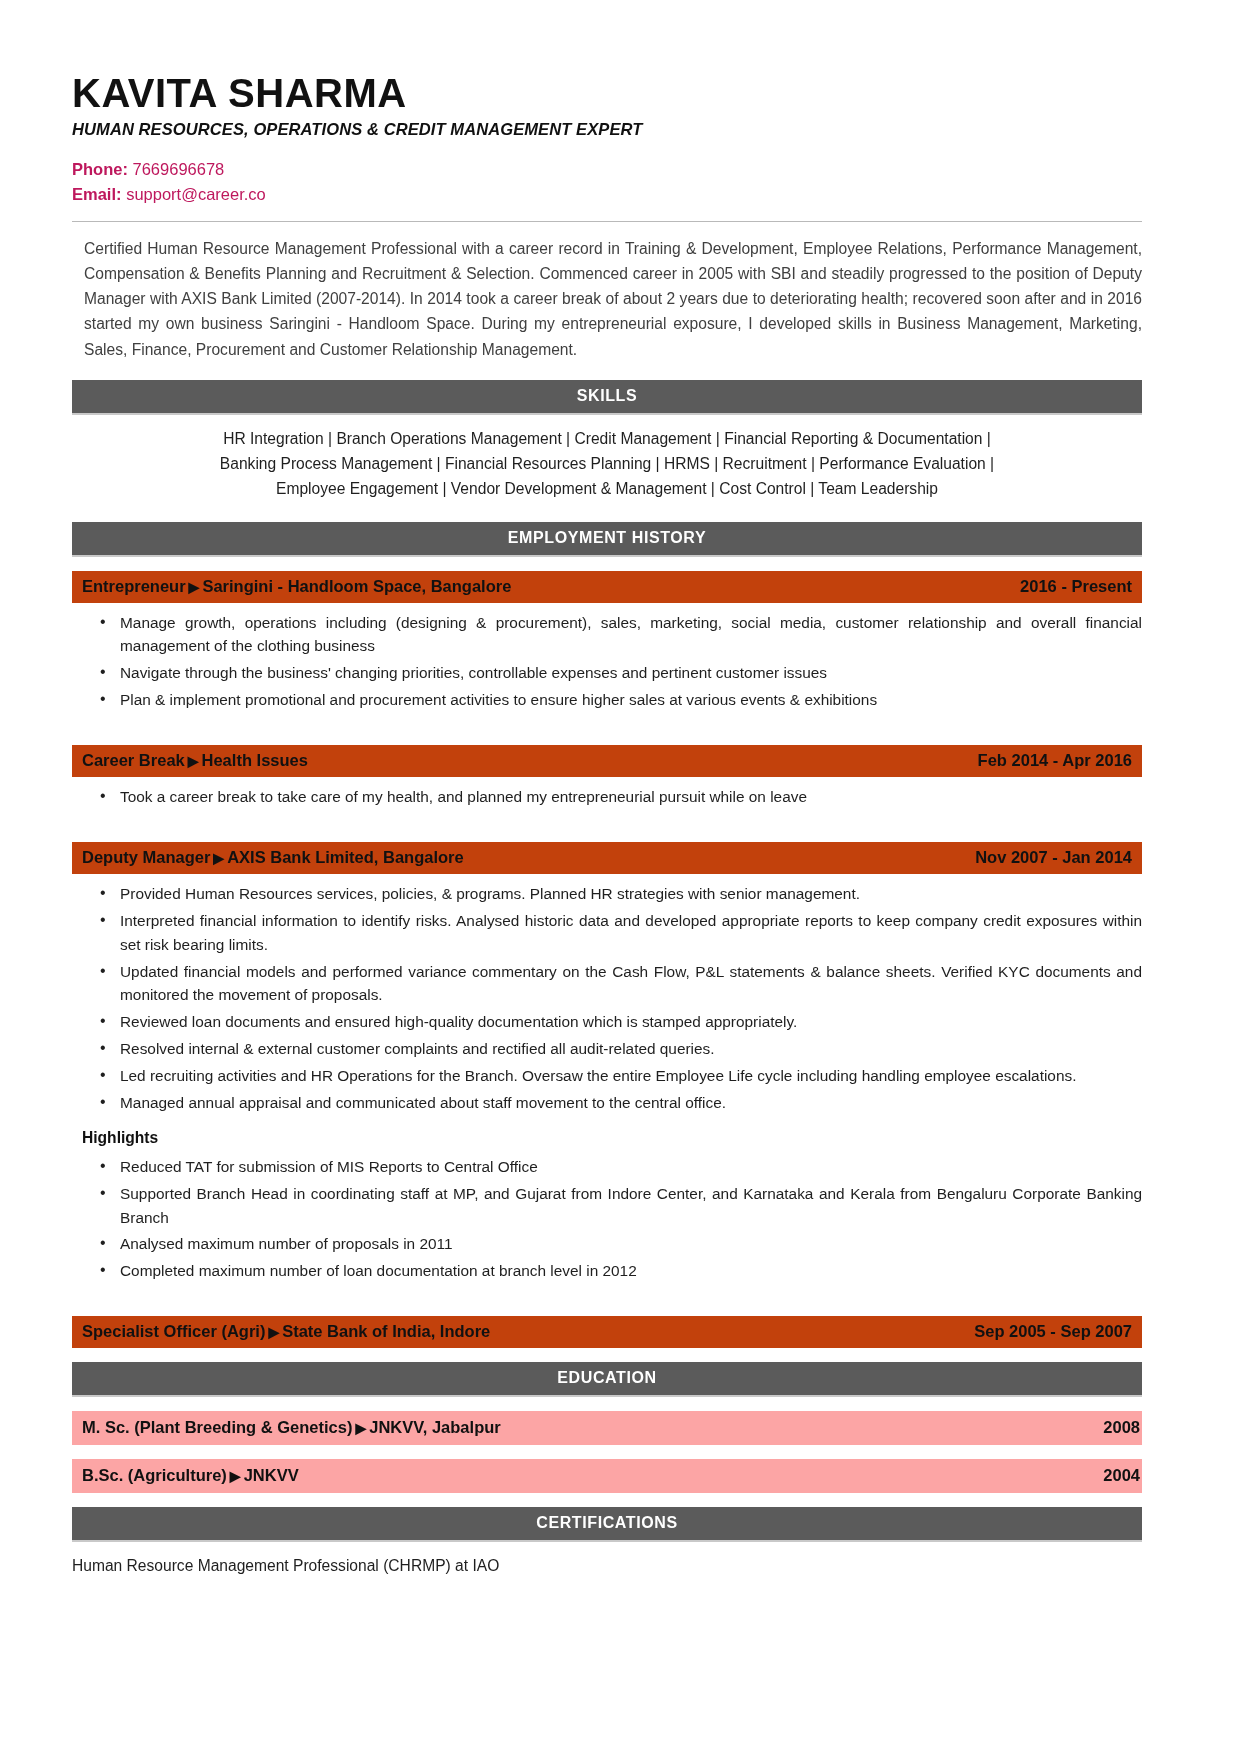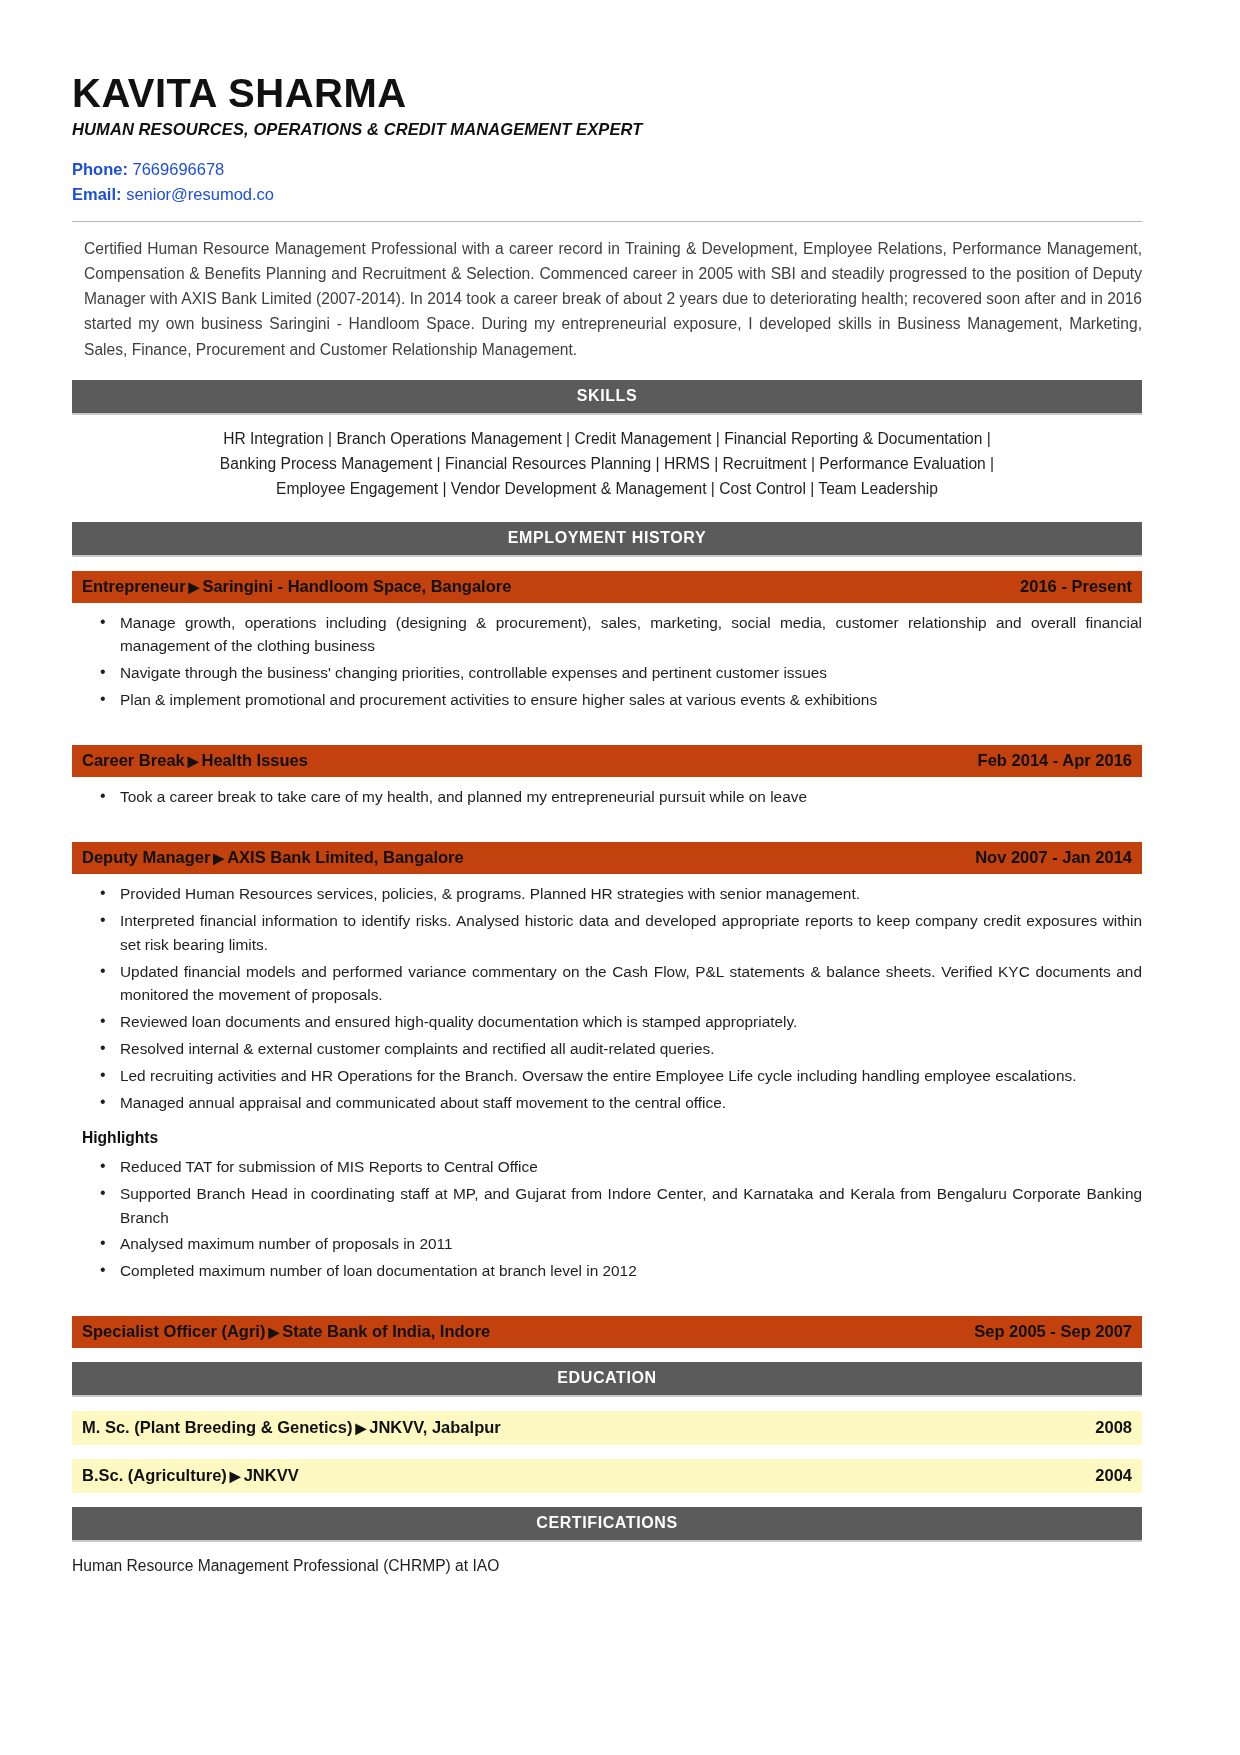--- a/index.html
+++ b/index.html
@@ -36,21 +36,21 @@
     font-size: 16.5px;
     font-weight: bold;
     font-style: italic;
     letter-spacing: 0.1px;
     margin: 0 0 18px 0;
     color: #111111;
   }
   .contact-line {
     font-size: 16.5px;
     line-height: 1.5;
-    color: #1d4ed8;
+    color: #be185d;
   }
   .contact-line .lbl {
     font-weight: bold;
   }
   .rule {
     border: 0;
     border-top: 1.5px solid #b9b9b9;
     margin: 14px 0 14px 0;
   }
 
@@ -138,25 +138,25 @@
   .highlights-label {
     font-size: 15.6px;
     font-weight: bold;
     color: #111111;
     margin: 14px 0 0 10px;
   }
   .spacer-sm { height: 16px; }
 
   
   .edu-row {
-    background: #fef9c3;
+    background: #fca5a5;
     display: flex;
     justify-content: space-between;
     align-items: baseline;
-    padding: 7px 10px 8px 10px;
+    padding: 7px 2px 8px 10px;
     margin-top: 14px;
   }
   .edu-title {
     font-size: 16.5px;
     font-weight: bold;
     color: #111111;
   }
   .edu-title .arrow { font-size: 14px; padding: 0 3px; }
   .edu-year {
     font-size: 16.5px;
@@ -179,21 +179,21 @@
   <div>
     <h1 class="name">KAVITA SHARMA</h1>
     <div class="tagline">HUMAN RESOURCES, OPERATIONS &amp; CREDIT MANAGEMENT EXPERT</div>
 
     <div class="contact-line">
       <span class="lbl">Phone:</span>
       <span>7669696678</span>
     </div>
     <div class="contact-line">
       <span class="lbl">Email:</span>
-      <span>senior@resumod.co</span>
+      <span>support@career.co</span>
     </div>
   </div>
 
   <hr class="rule">
 
   <p class="summary">Certified Human Resource Management Professional with a career record in Training &amp; Development, Employee Relations, Performance Management, Compensation &amp; Benefits Planning and Recruitment &amp; Selection.  Commenced career in 2005 with SBI and steadily progressed to the position of Deputy Manager with AXIS Bank Limited (2007-2014). In 2014 took a career break of about 2 years due to deteriorating health; recovered soon after and in 2016 started my own business Saringini - Handloom Space. During my entrepreneurial exposure, I developed skills in Business Management, Marketing, Sales, Finance, Procurement and Customer Relationship Management.</p>
 
   <div class="section-bar">SKILLS</div>
   <div class="section-underline"></div>
   <div class="skills">

